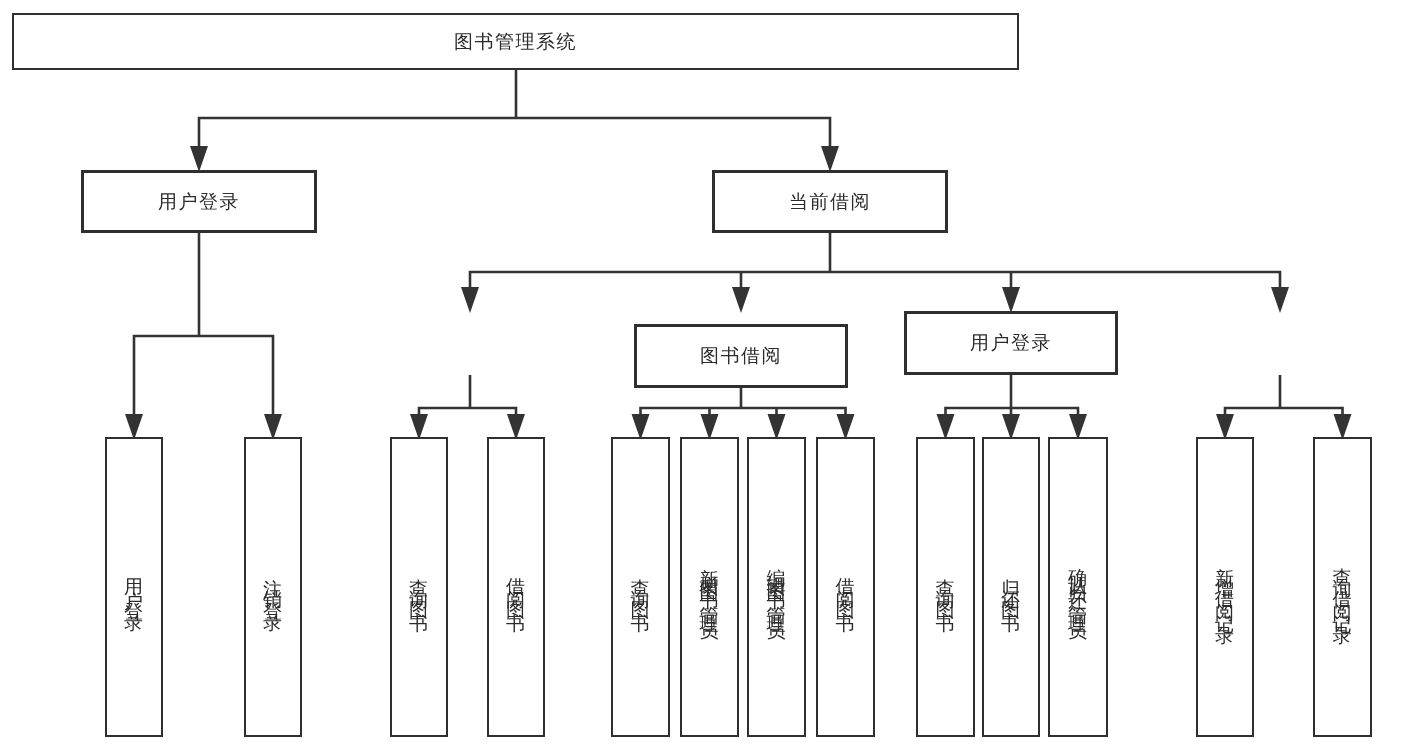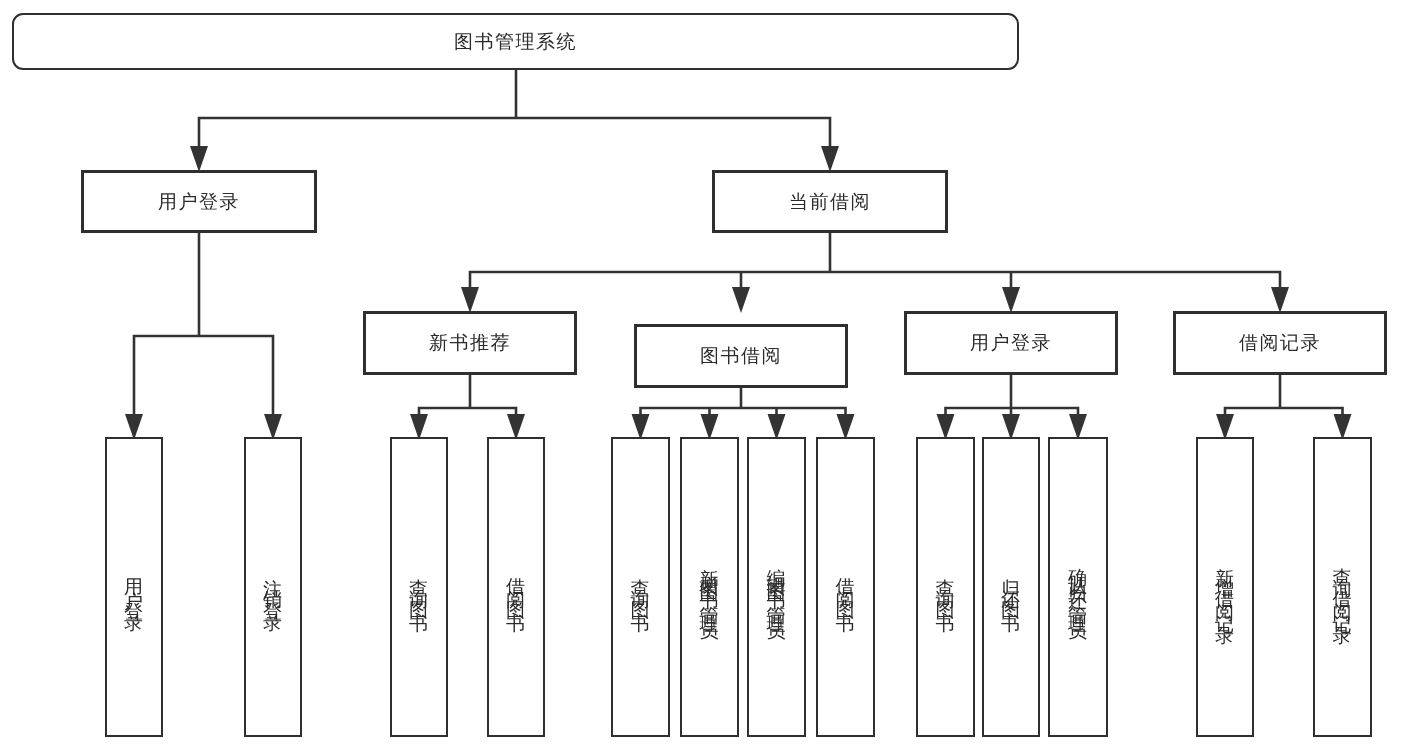--- a/index.html
+++ b/index.html
@@ -26,21 +26,21 @@
     box-sizing: border-box;
     display: flex;
     align-items: center;
     justify-content: center;
     color: #2b2b2b;
     font-size: 19px;
     letter-spacing: 1.5px;
     z-index: 2;
     text-align: center;
   }
-  .box.root { border-width: 2px; font-size: 19px; border-radius: 11px; }
+  .box.root { border-width: 2px; font-size: 19px; }
   .vbox {
     position: absolute;
     top: 437px;
     height: 300px;
     background: #ffffff;
     border: 2.5px solid #2f2f2f;
     box-sizing: border-box;
     display: flex;
     align-items: center;
     justify-content: center;
@@ -105,24 +105,22 @@
       <polygon points="1216,414 1234,414 1225,440"></polygon>
       <polygon points="1333.5,414 1351.5,414 1342.5,440"></polygon>
     </g>
   </svg>
 
   <div class="box root" style="left:12px; top:13px; width:1007px; height:57px;">图书管理系统</div>
 
   <div class="box" style="left:81px; top:170px; width:236px; height:63px;">用户登录</div>
   <div class="box" style="left:712px; top:170px; width:236px; height:63px;">当前借阅</div>
 
-  <div class="box" style="left:363px; top:311px; width:214px; height:64px;">新书推荐</div>
   <div class="box" style="left:634px; top:311px; width:214px; height:64px;margin-top:13px;">图书借阅</div>
   <div class="box" style="left:904px; top:311px; width:214px; height:64px;">用户登录</div>
-  <div class="box" style="left:1173px; top:311px; width:214px; height:64px;">借阅记录</div>
 
   <div class="vbox" style="left:105px; width:58px;">
     <span>用户登录</span>
   </div>
   <div class="vbox" style="left:244px; width:58px;">
     <span>注销登录</span>
   </div>
 
   <div class="vbox" style="left:390px; width:58px;">
     <span>查询图书</span>

